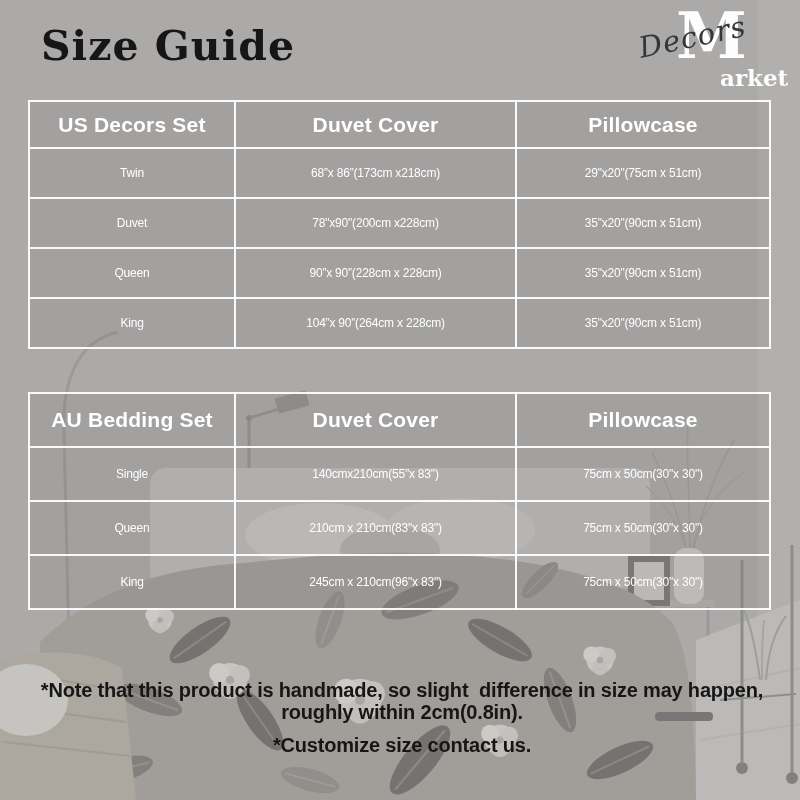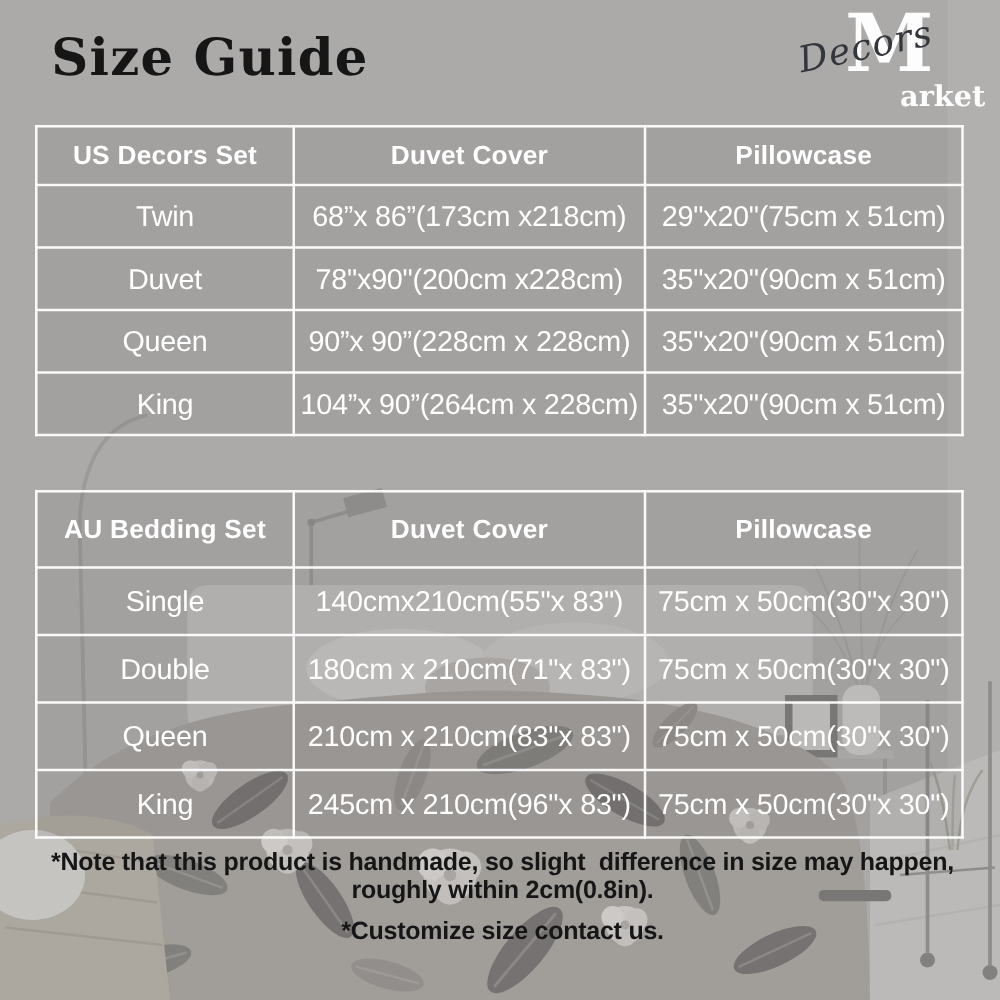--- a/index.html
+++ b/index.html
@@ -32,23 +32,23 @@
   table.size-table{position:absolute;left:28px;width:741px;
                    border-collapse:collapse;table-layout:fixed;}
   table.t1{top:100px;}
   table.t2{top:392px;}
   .size-table th,.size-table td{
       border:2px solid rgba(255,255,255,0.93);
       background:rgba(92,92,92,0.10);
       color:#ffffff;text-align:center;vertical-align:middle;
       padding:0;overflow:hidden;white-space:nowrap;}
   .size-table th{font-size:21px;font-weight:700;letter-spacing:0.2px;}
-  .size-table td{font-size:23px;font-weight:400;letter-spacing:-0.2px;}
+  .size-table td{font-size:12px;font-weight:400;letter-spacing:-0.2px;}
   .t1 thead tr{height:47px;} .t1 tbody tr{height:50px;}
-  .t2 thead tr{height:61px;} .t2 tbody tr{height:54px;}
+  .t2 thead tr{height:54px;} .t2 tbody tr{height:54px;}
 
   
   .notes{position:absolute;left:28px;top:679px;width:748px;
          color:#161616;font-weight:700;text-align:center;}
   .notes p{margin:0;font-size:20px;line-height:22px;white-space:pre-wrap;
            letter-spacing:-0.2px;}
   .notes .customize{margin-top:11px;}
 </style>
 </head>
 <body>
@@ -229,25 +229,20 @@
           <th>Pillowcase</th>
         </tr>
       </thead>
       <tbody>
         <tr>
           <td>Single</td>
           <td>140cmx210cm(55"x 83")</td>
           <td>75cm x 50cm(30"x 30")</td>
         </tr>
         <tr>
-          <td>Double</td>
-          <td>180cm x 210cm(71"x 83")</td>
-          <td>75cm x 50cm(30"x 30")</td>
-        </tr>
-        <tr>
           <td>Queen</td>
           <td>210cm x 210cm(83"x 83")</td>
           <td>75cm x 50cm(30"x 30")</td>
         </tr>
         <tr>
           <td>King</td>
           <td>245cm x 210cm(96"x 83")</td>
           <td>75cm x 50cm(30"x 30")</td>
         </tr>
       </tbody>

